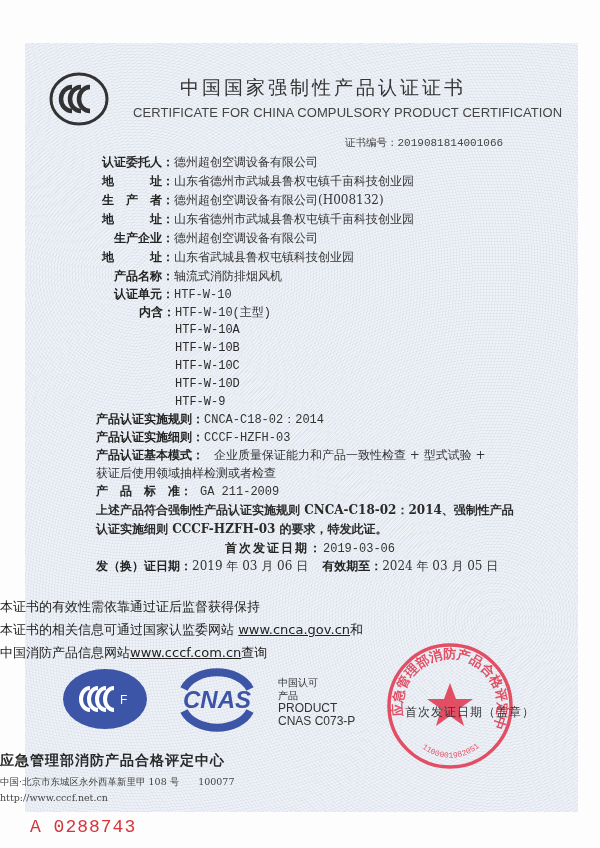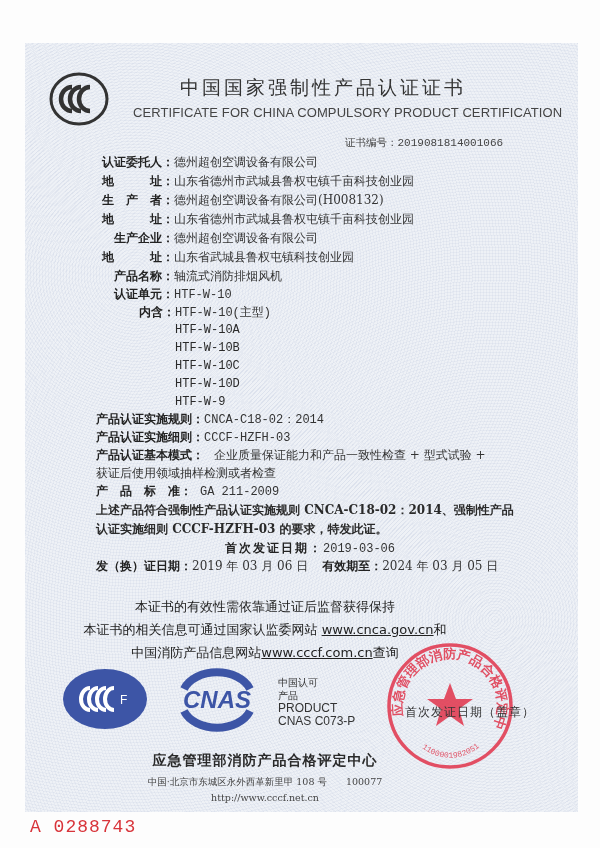--- a/index.html
+++ b/index.html
@@ -29,21 +29,21 @@
     font-size: 13px; color: #444; letter-spacing: 0.1px;
   }
   .cert-no {
     left: 345px; top: 136px; font-size: 10.5px; color: #444; text-align: right;
   }
   .row { position: absolute; left: 96px; font-size: 12px; white-space: nowrap; height: 18px; line-height: 18px; }
   .row .lbl { display: inline-block; width: 78px; font-weight: bold; color: #222; text-align: right; }
   .row .lbl.wide { width: auto; font-family: Liberation Serif, serif; }
   .row .val { color: #333; }
   .mono { font-family: "Liberation Mono", monospace; font-size: 12px; }
-  .center { position: absolute; left: 0; width: 480px; text-align: center; margin-left: 25px; }
+  .center { position: absolute; left: 0; width: 480px; text-align: left; }
   .notice { font-family: "DejaVu Sans", sans-serif; font-size: 13px; color: #222; }
   .notice a { color: #222; text-decoration: underline; }
   .cccf-logo { left: 62px; top: 668px; width: 86px; height: 62px; }
   .cnas-logo { left: 172px; top: 664px; width: 90px; height: 70px; }
   .cnas-text { left: 278px; top: 676px; font-size: 10px; line-height: 13px; color: #333; }
   .cnas-text .en { font-family: "Liberation Sans", sans-serif; font-size: 12px; }
   .issuer-label { left: 405px; top: 704px; font-size: 12px; letter-spacing: 1px; color: #333; }
   .seal { left: 385px; top: 641px; width: 130px; height: 130px; }
   .org-name { top: 752px; font-size: 14px; font-weight: bold; letter-spacing: 1px; }
   .org-addr { top: 776px; font-size: 9.5px; color: #444; }

